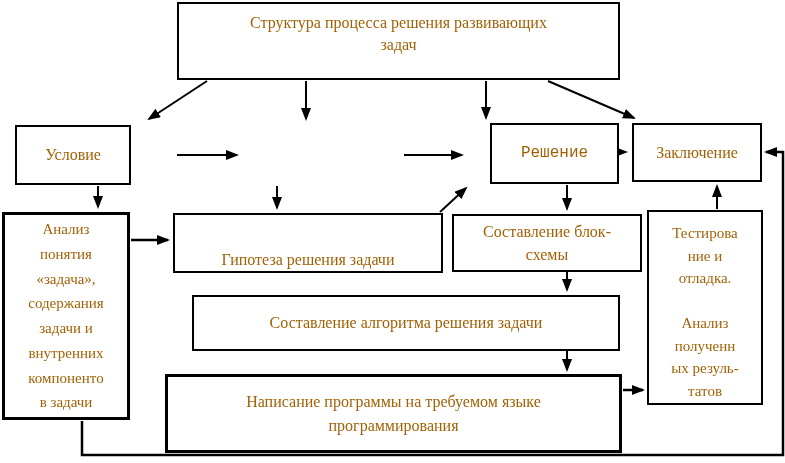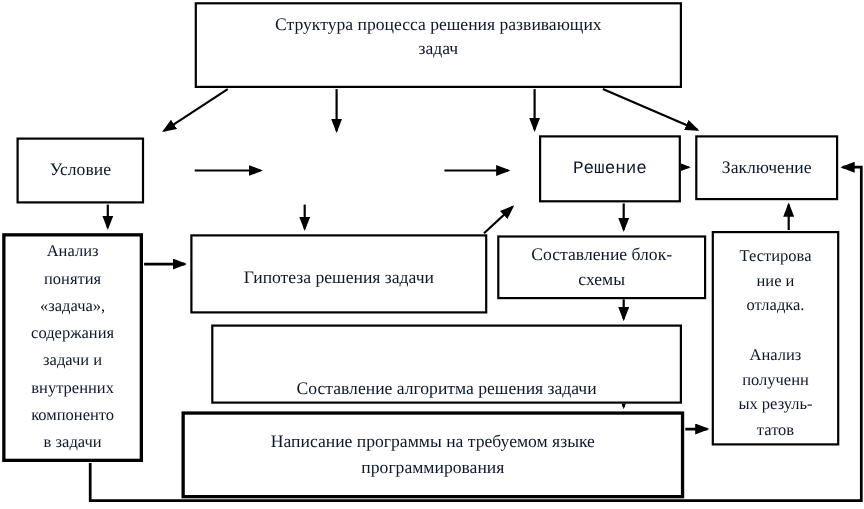--- a/index.html
+++ b/index.html
@@ -6,21 +6,21 @@
     margin: 0;
     padding: 0;
     background: #ffffff;
   }
   #stage {
     position: relative;
     width: 785px;
     height: 463px;
     background: #ffffff;
     font-family: "Liberation Serif", "DejaVu Serif", serif;
-    color: #0f172a;
+    color: #a16207;
     overflow: hidden;
   }
   #wires {
     position: absolute;
     left: 0;
     top: 0;
     width: 785px;
     height: 463px;
   }
   .node {
@@ -38,24 +38,24 @@
   }
   .node .lbl { white-space: pre-line; }
 
   .n-title        { left:177px; top:2px;   width:443px; height:78px;  align-items:flex-start; padding-top:8px; }
   .n-uslovie      { left:15px;  top:125px; width:116px; height:60px; }
   .n-obosnovanie  { left:243px; top:125px; width:160px; height:60px; }
   .n-reshenie     { left:490px; top:123px; width:129px; height:61px;font-family:Liberation Mono, monospace; }
   .n-zaklyuchenie { left:632px; top:123px; width:130px; height:59px; }
   .n-analiz       { left:2px;   top:212px; width:128px; height:208px; border-width:3px;
                     font-size:15px; line-height:1.65; }
-  .n-gipoteza     { left:173px; top:213px; width:270px; height:72px;
-                    align-items:center; padding-top:8px; }
+  .n-gipoteza     { left:173px; top:213px; width:270px; height:60px;
+                    align-items:flex-end; padding-top:8px; }
   .n-blok         { left:452px; top:214px; width:190px; height:58px; line-height:1.45;justify-content:center; }
-  .n-algoritm     { left:192px; top:295px; width:428px; height:72px;align-items:flex-end; }
+  .n-algoritm     { left:192px; top:295px; width:428px; height:56px; }
   .n-napisanie    { left:165px; top:374px; width:457px; height:79px; border-width:3px; line-height:1.5; }
   .n-testirovanie { left:647px; top:210px; width:116px; height:195px; border-width:2px;
                     font-size:15px; line-height:1.5; align-items:flex-start; padding-top:10px; }
 </style>
 </head>
 <body>
 
 <div id="stage">
 
   <svg id="wires" viewBox="0 0 785 463" xmlns="http://www.w3.org/2000/svg">

